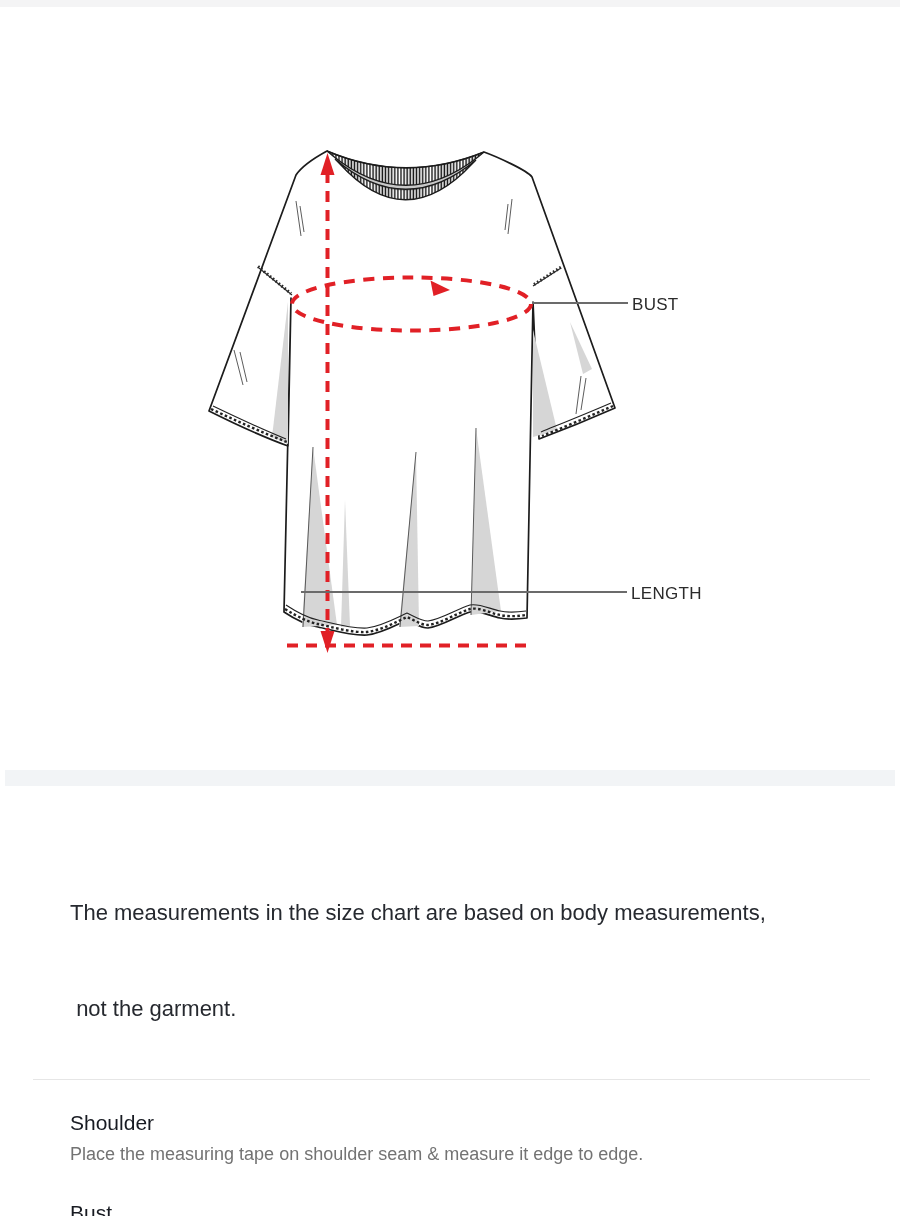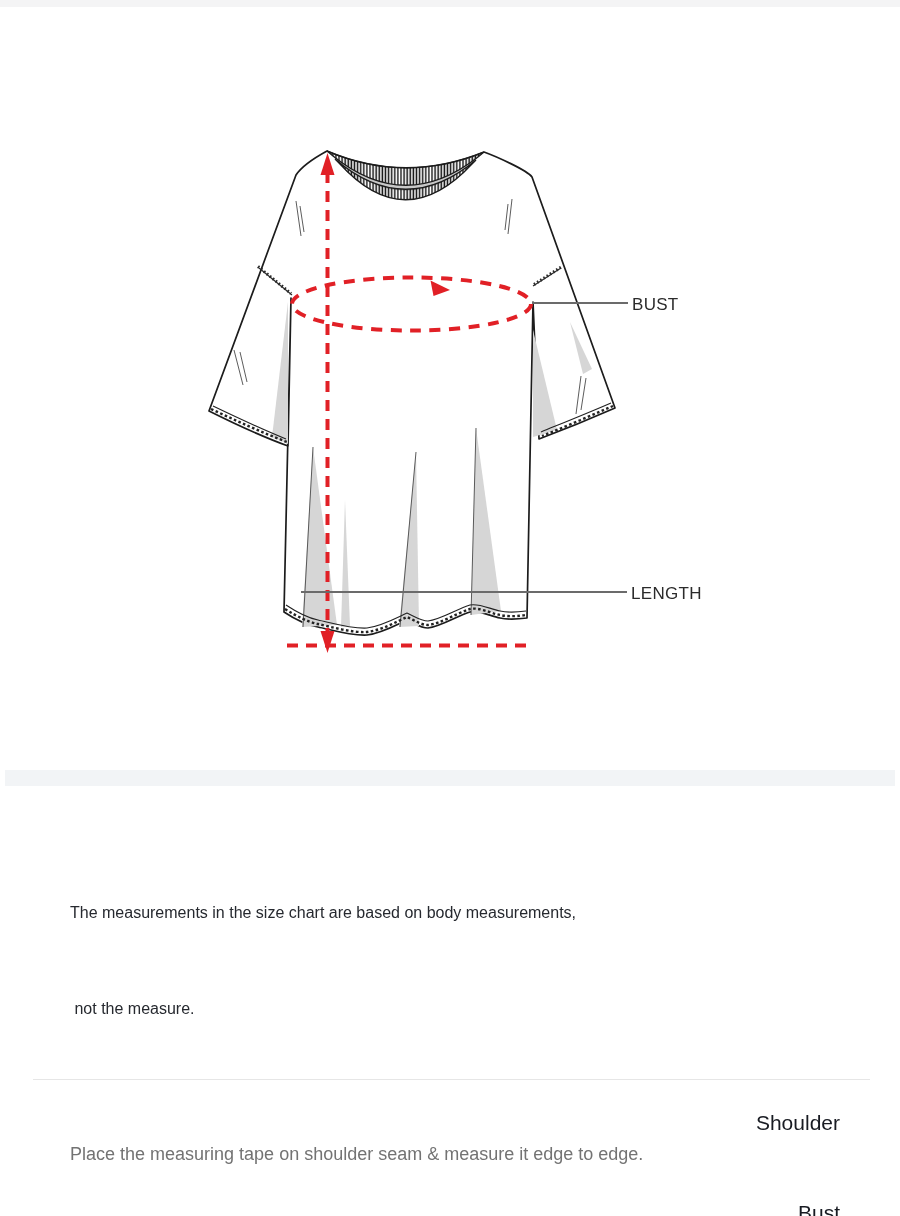--- a/index.html
+++ b/index.html
@@ -22,41 +22,40 @@
     width: 900px;
     height: 770px;
   }
   .section-band {
     height: 16px;
     margin: 0 5px;
     background: #f2f4f6;
   }
   .note {
     margin: 47px 60px 0 70px;
-    font-size: 16px;
+    font-size: 22px;
     line-height: 32px;
     color: #26292f;
     white-space: pre-wrap;
   }
   .divider {
     border: 0;
     border-top: 1px solid #e6e6e6;
     margin: 22px 30px 0 33px;
     height: 0;
   }
   .sections {
     margin: 0 60px 0 70px;
   }
   .measure-section h2 {
     margin: 29px 0 0 0;
     font-size: 21px;
     line-height: 28px;
     font-weight: 500;
     color: #181b22;
-    text-align: right;
   }
   .measure-section p {
     margin: 2px 0 0 0;
     font-size: 18px;
     line-height: 31px;
     font-weight: 400;
     color: #737373;
     max-width: 720px;
   }
   svg text {
@@ -159,21 +158,21 @@
       <line x1="301" y1="592" x2="627" y2="592" stroke="#6b6b6b" stroke-width="2.2"></line>
       <text x="631" y="598.5" font-size="17" font-weight="500" letter-spacing="0.3" fill="#2b2b2b">LENGTH</text>
     </g>
   </svg>
 </div>
 
 <div class="section-band"></div>
 
 <div class="note">
   <div>The measurements in the size chart are based on body measurements,</div>
-  <div> not the measure.</div>
+  <div> not the garment.</div>
 </div>
 
 <hr class="divider">
 
 <div class="sections">
   <section class="measure-section">
     <h2>Shoulder</h2>
     <p>Place the measuring tape on shoulder seam &amp; measure it edge to edge.</p>
   </section>
   <section class="measure-section">

